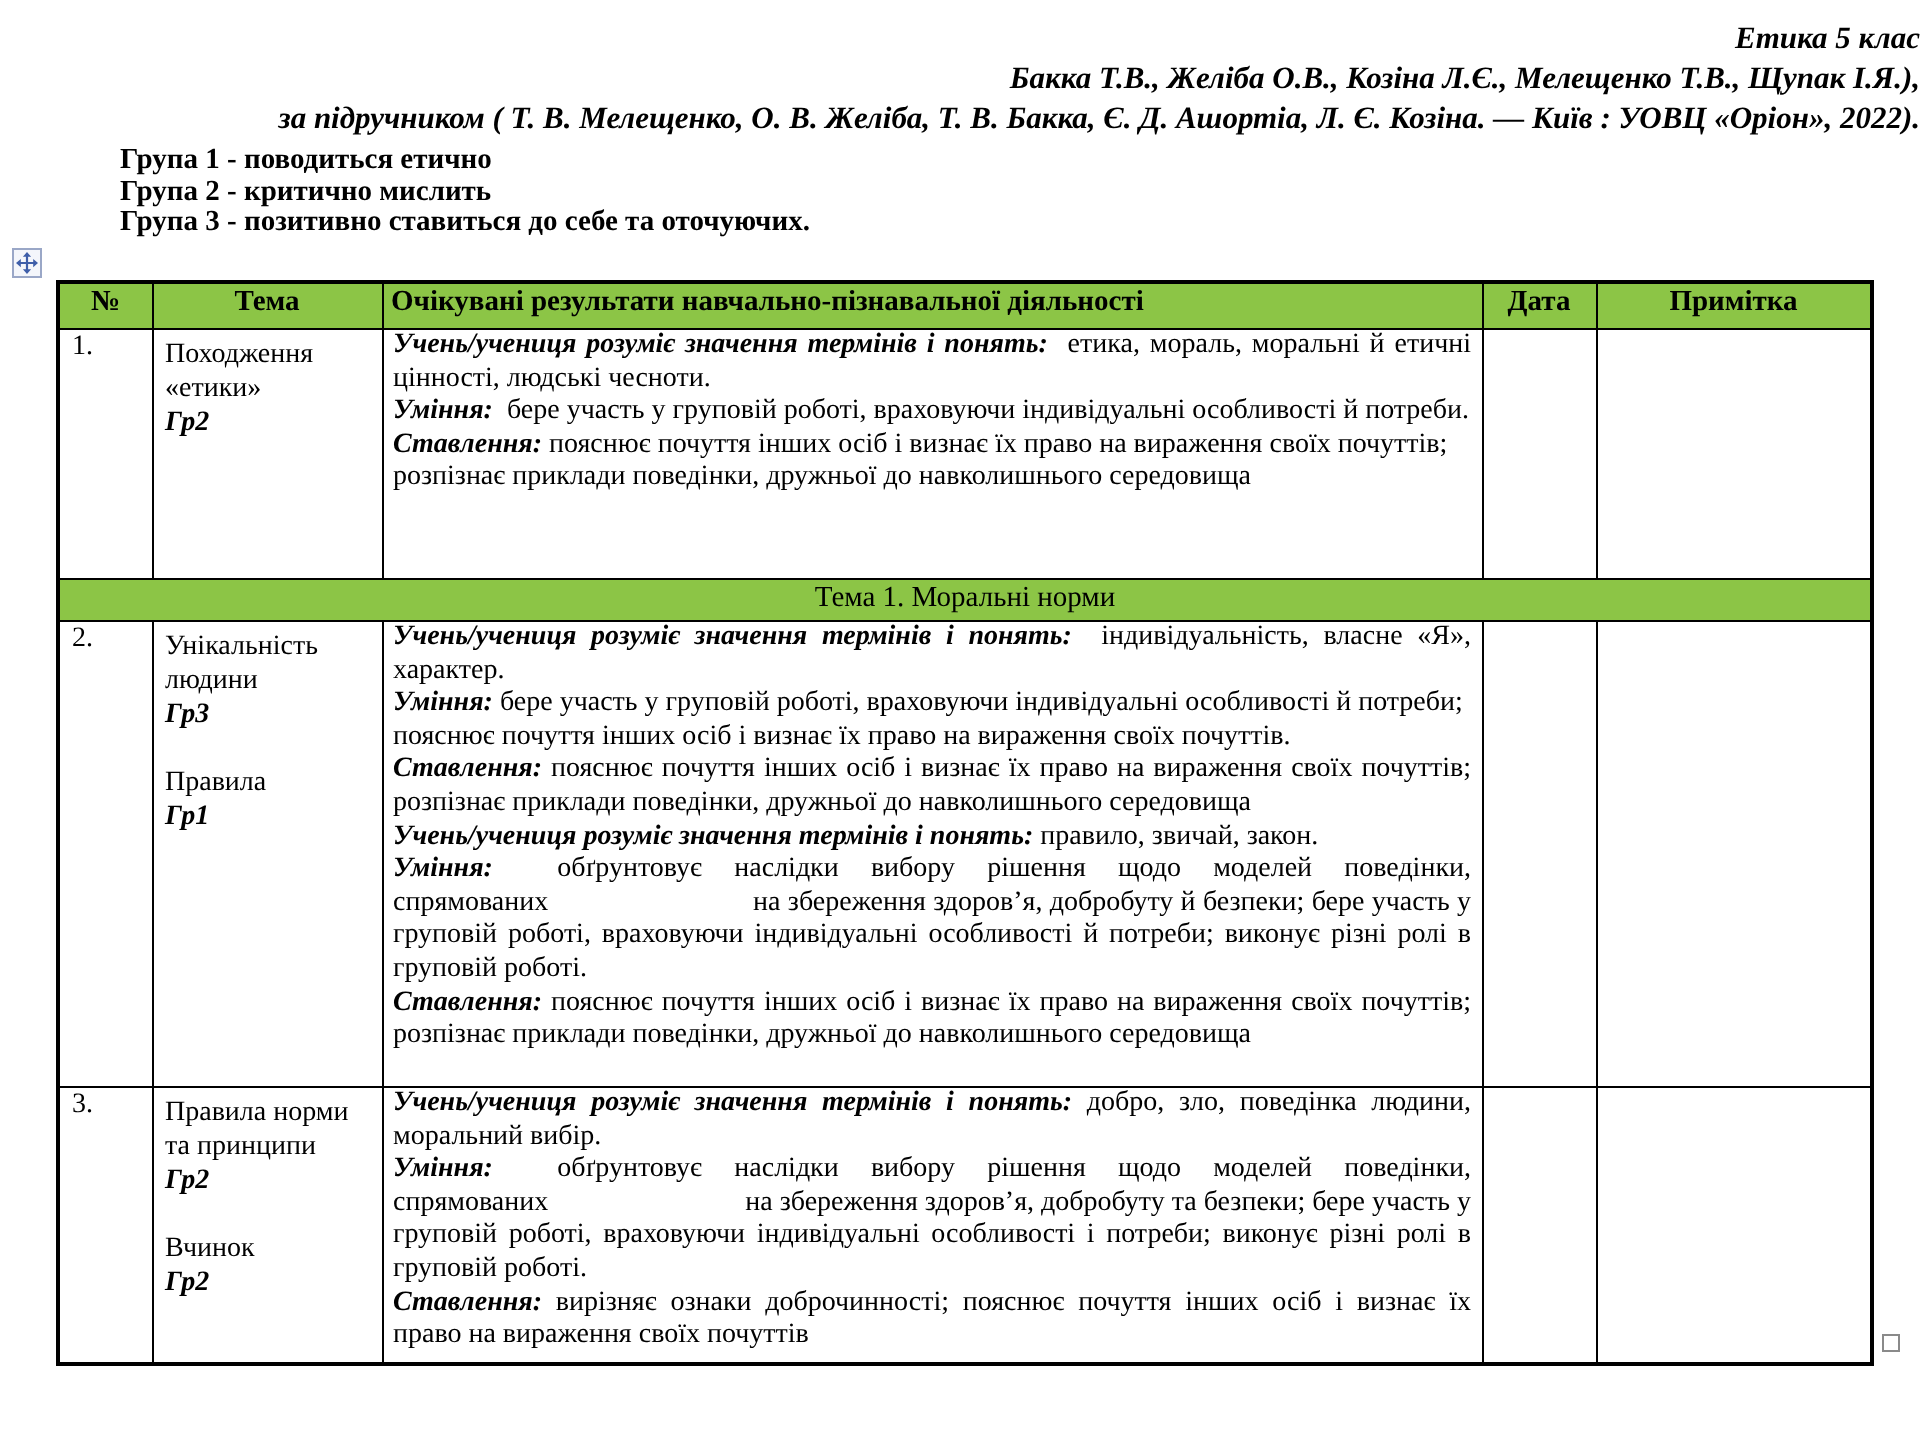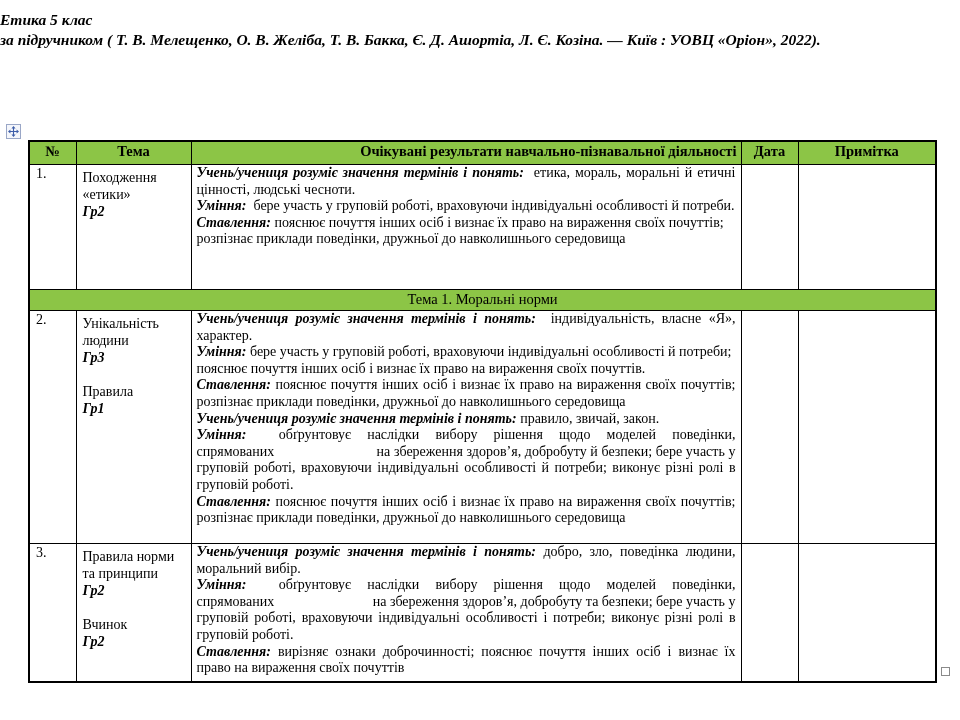--- a/index.html
+++ b/index.html
@@ -3,42 +3,42 @@
 <meta charset="utf-8">
 <style>
   html,body { margin:0; padding:0; background:#fff; }
   .page {
     position:relative; width:960px; height:720px; background:#ffffff;
     font-family:"Liberation Serif", serif; color:#000; overflow:hidden;
   }
   
   .doc-header { padding-top:10px; }
   .title-line {
-    text-align:left; font-weight:bold; font-style:italic;
+    text-align:right; font-weight:bold; font-style:italic;
     font-size:15.5px; line-height:20px; white-space:nowrap;
   }
   .group-block { margin-top:3px; }
   .group-line {
     font-weight:bold; font-size:14.5px; line-height:15.5px; padding-left:60px;
   }
   
   .table-wrap { position:absolute; left:28px; top:140px; }
   table.curriculum {
     border-collapse:collapse; table-layout:fixed; width:907px;
     border:2px solid var(--border, #000);
   }
   table.curriculum th, table.curriculum td {
     border:1px solid var(--border, #000); vertical-align:top; overflow:hidden;
   }
   thead th {
     background:var(--header-green, #8CC546);
     font-weight:bold; font-size:14.5px; height:20px;
     padding:1px 4px; text-align:center;
   }
-  thead th.th-left { text-align:right;margin-top:44px; }
+  thead th.th-left { text-align:left;margin-top:44px; }
   .num-cell     { padding:0 3px 0 6px; font-size:14px; line-height:17px; }
   .topic-cell   { padding:4px 3px 0 6px; font-size:14px; }
   .topic-line   { margin:0; line-height:17px; min-height:17px; }
   .topic-line.grp { font-weight:bold; font-style:italic; }
   .results-cell { padding:0 5px;margin-top:20px; }
   .result-par   { margin:0; font-size:14px; line-height:16.6px; text-align:justify; }
   .result-par .lead { font-weight:bold; font-style:italic; }
   tr[data-row="0"] td { height:120px; }
   tr[data-row="2"] td { height:228px; }
   tr[data-row="3"] td { height:133px; }
@@ -59,21 +59,27 @@
     border:1px solid #8a8a8a; background:#fff; box-sizing:content-box;
   }
 </style>
 </head>
 <body>
 
 <div class="page">
 
   <div class="doc-header">
     <div class="title-line">Етика 5 клас</div>
+    <div class="title-line">Бакка Т.В., Желіба О.В., Козіна Л.Є., Мелещенко Т.В., Щупак І.Я.),</div>
     <div class="title-line">за підручником ( Т. В. Мелещенко, О. В. Желіба, Т. В. Бакка, Є. Д. Ашортіа, Л. Є. Козіна. — Київ : УОВЦ «Оріон», 2022).</div>
+    <div class="group-block">
+      <div class="group-line">Група 1 - поводиться етично</div>
+      <div class="group-line">Група 2 - критично мислить</div>
+      <div class="group-line">Група 3 - позитивно ставиться до себе та оточуючих.</div>
+    </div>
   </div>
 
   <div class="move-handle" title="">
     <svg width="11" height="11" viewBox="0 0 16 16">
       <path d="M8 0 L11 3.5 L8.8 3.5 L8.8 7.2 L12.5 7.2 L12.5 5 L16 8 L12.5 11 L12.5 8.8 L8.8 8.8 L8.8 12.5 L11 12.5 L8 16 L5 12.5 L7.2 12.5 L7.2 8.8 L3.5 8.8 L3.5 11 L0 8 L3.5 5 L3.5 7.2 L7.2 7.2 L7.2 3.5 L5 3.5 Z"></path>
     </svg>
   </div>
 
   <div class="table-wrap">
     <table class="curriculum">

